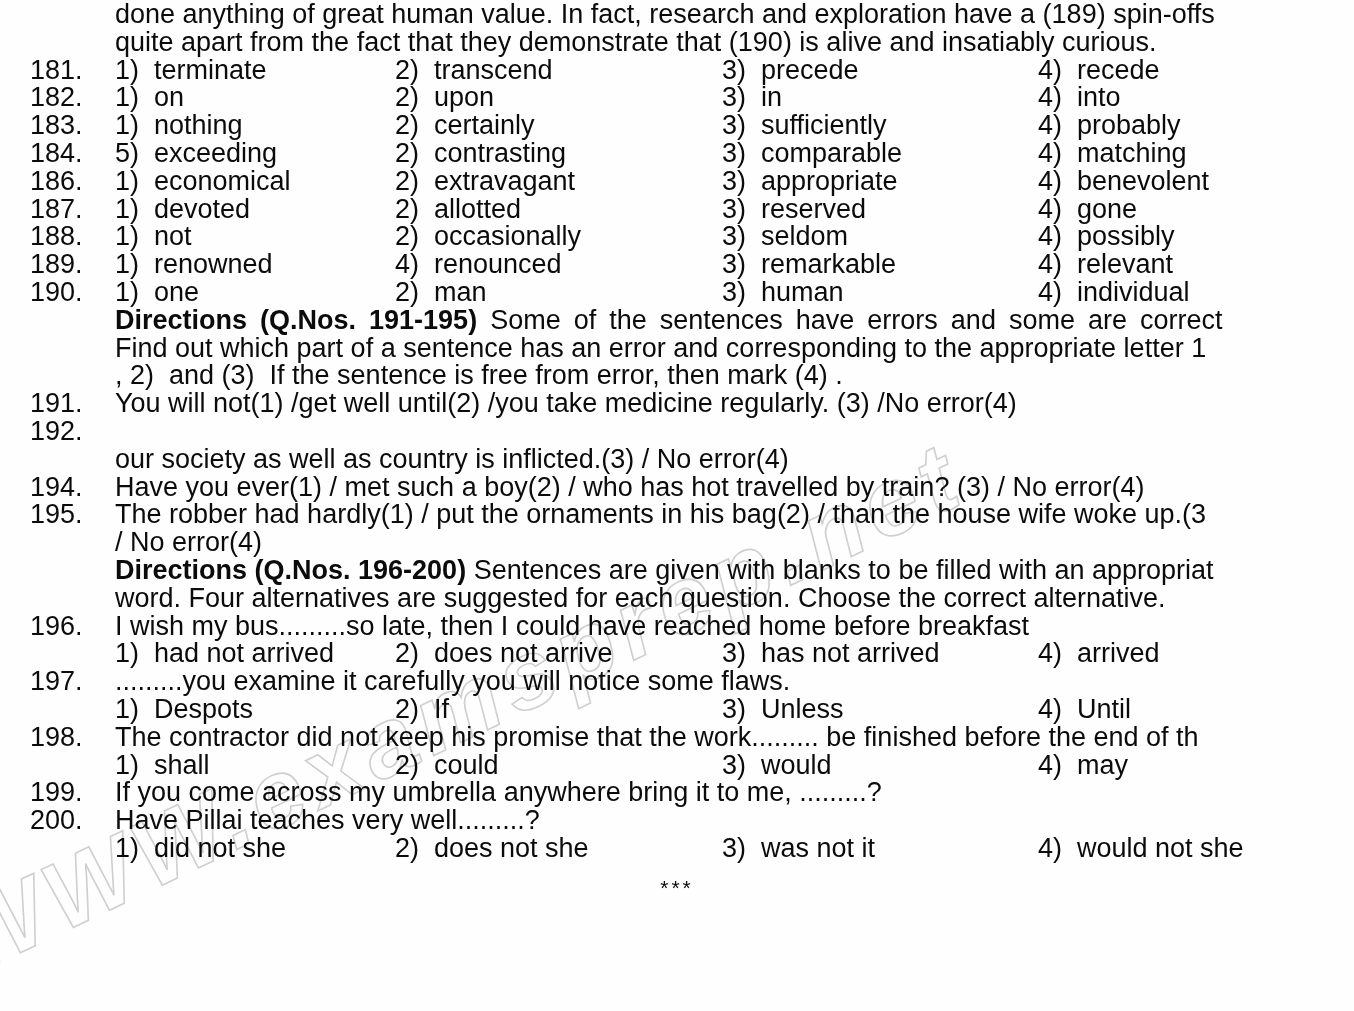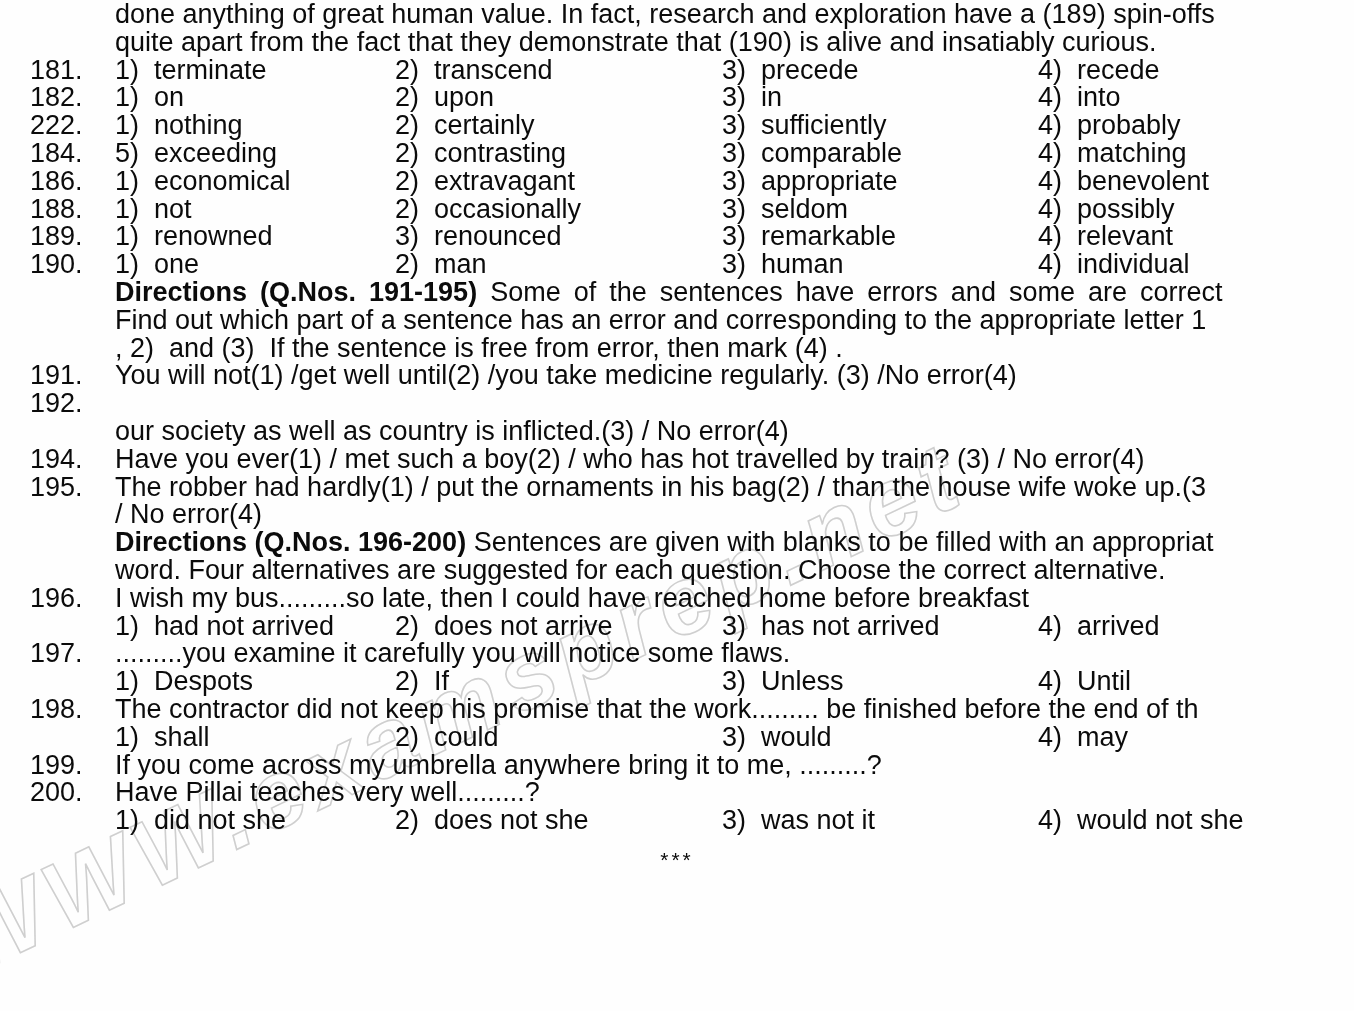--- a/index.html
+++ b/index.html
@@ -54,51 +54,58 @@
         <span class="o3">4)  recede</span>
       </div>
       <div class="r mcq">
         <span class="num">182.</span>
         <span class="o0">1)  on</span>
         <span class="o1">2)  upon</span>
         <span class="o2">3)  in</span>
         <span class="o3">4)  into</span>
       </div>
       <div class="r mcq">
-        <span class="num">222.</span>
+        <span class="num">183.</span>
         <span class="o0">1)  nothing</span>
         <span class="o1">2)  certainly</span>
         <span class="o2">3)  sufficiently</span>
         <span class="o3">4)  probably</span>
       </div>
       <div class="r mcq">
         <span class="num">184.</span>
         <span class="o0">5)  exceeding</span>
         <span class="o1">2)  contrasting</span>
         <span class="o2">3)  comparable</span>
         <span class="o3">4)  matching</span>
       </div>
       <div class="r mcq">
         <span class="num">186.</span>
         <span class="o0">1)  economical</span>
         <span class="o1">2)  extravagant</span>
         <span class="o2">3)  appropriate</span>
         <span class="o3">4)  benevolent</span>
       </div>
       <div class="r mcq">
+        <span class="num">187.</span>
+        <span class="o0">1)  devoted</span>
+        <span class="o1">2)  allotted</span>
+        <span class="o2">3)  reserved</span>
+        <span class="o3">4)  gone</span>
+      </div>
+      <div class="r mcq">
         <span class="num">188.</span>
         <span class="o0">1)  not</span>
         <span class="o1">2)  occasionally</span>
         <span class="o2">3)  seldom</span>
         <span class="o3">4)  possibly</span>
       </div>
       <div class="r mcq">
         <span class="num">189.</span>
         <span class="o0">1)  renowned</span>
-        <span class="o1">3)  renounced</span>
+        <span class="o1">4)  renounced</span>
         <span class="o2">3)  remarkable</span>
         <span class="o3">4)  relevant</span>
       </div>
       <div class="r mcq">
         <span class="num">190.</span>
         <span class="o0">1)  one</span>
         <span class="o1">2)  man</span>
         <span class="o2">3)  human</span>
         <span class="o3">4)  individual</span>
       </div>

